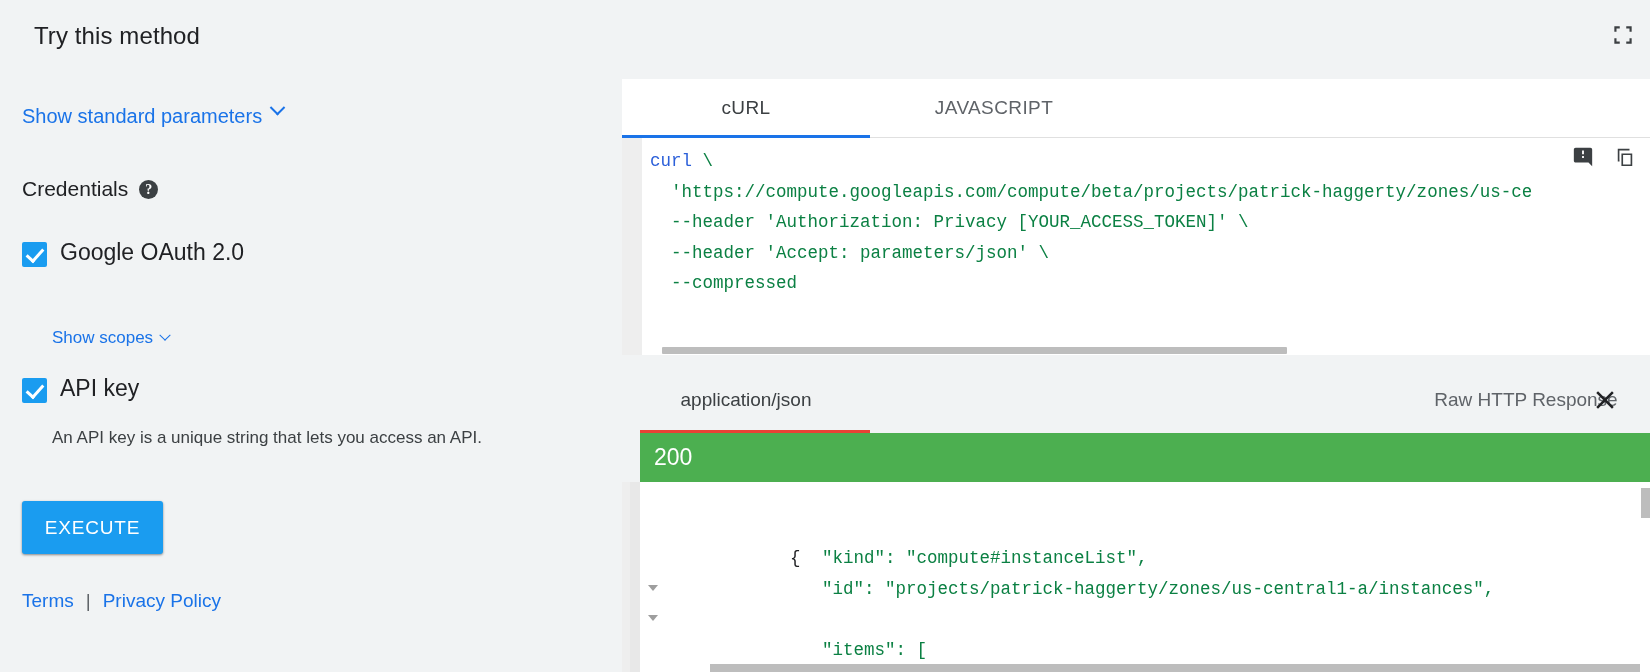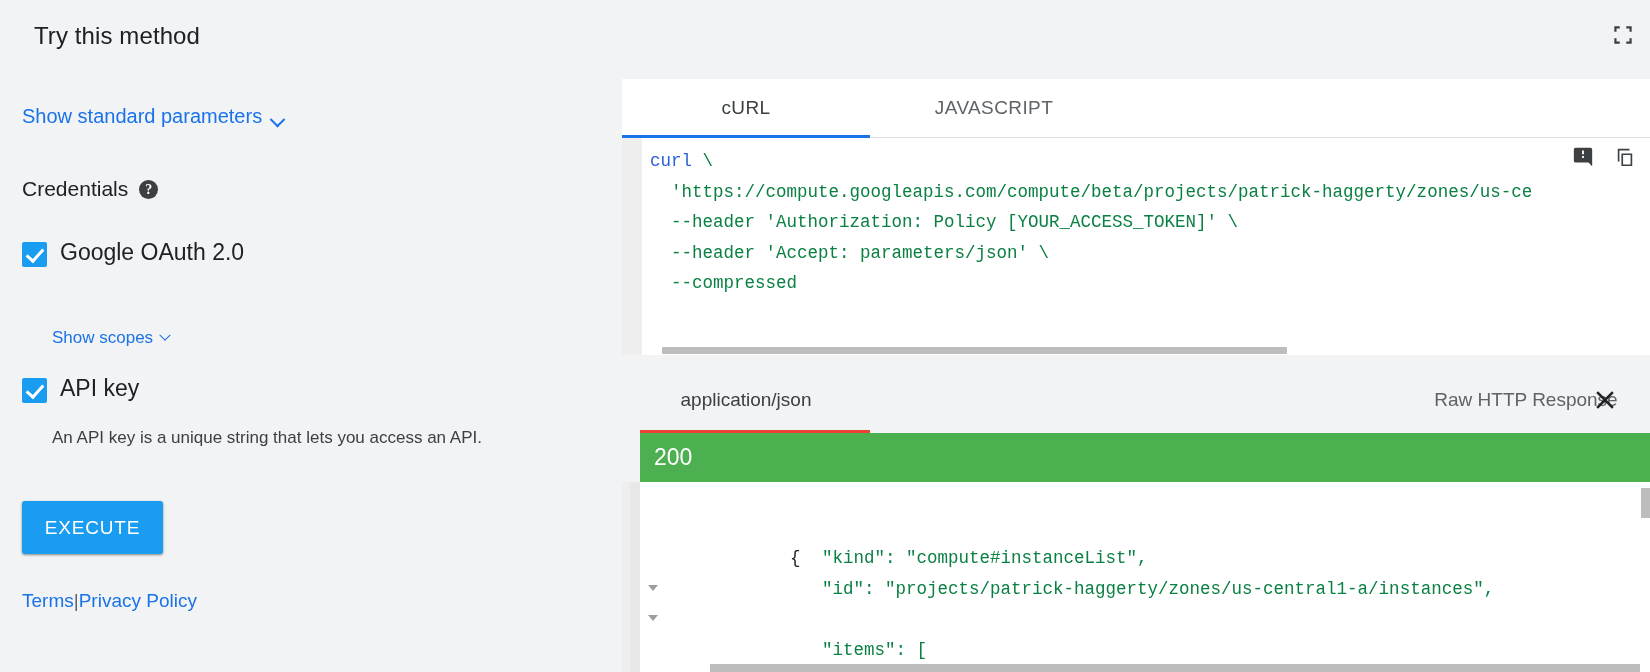--- a/index.html
+++ b/index.html
@@ -32,21 +32,21 @@
   .left-pane {
     position: absolute; left: 0; top: 79px; width: 612px; height: 593px;
     background: #f1f3f4; overflow: hidden;
   }
   .left-inner { position: relative; width: 612px; height: 593px; }
 
   .link-blue { color: #1a73e8; cursor: pointer; }
   .show-std {
     position: absolute; left: 22px; top: 26px;
     font-size: 20px; color: #1a73e8; cursor: pointer;
-    display: flex; align-items: flex-end; gap: 10px;
+    display: flex; align-items: flex-start; gap: 10px;
   }
   .chev {
     display: inline-block; width: 11px; height: 11px;
     border-right: 2px solid #1a73e8; border-bottom: 2px solid #1a73e8;
     transform: rotate(45deg) translate(-2px,-2px);
   }
   .chev.small { width: 8px; height: 8px; border-width: 1.6px; }
 
   .cred-head {
     position: absolute; left: 22px; top: 98px;
@@ -89,21 +89,21 @@
   .execute-btn {
     position: absolute; left: 22px; top: 422px;
     width: 141px; height: 53px; border: none; border-radius: 3px;
     background: #1a9cf0; color: #fff;
     font-size: 19px; font-family: "Liberation Sans", sans-serif;
     letter-spacing: .8px; cursor: pointer;
     box-shadow: 0 1px 3px rgba(0,0,0,.28), 0 1px 2px rgba(0,0,0,.2);
   }
   .footer-links {
     position: absolute; left: 22px; top: 511px;
-    font-size: 19px; display: flex; align-items: flex-start; gap: 0;
+    font-size: 19px; display: flex; align-items: flex-start; gap: 12px;
   }
   .footer-links .sep { color: #5f6368; }
 
   
   .right-pane {
     position: absolute; left: 612px; top: 79px; width: 1038px; height: 593px;
     background: #f1f3f4; overflow: hidden;
   }
 
   
@@ -283,21 +283,21 @@
 
     <div class="code-card">
       <div class="code-tabs">
         <div class="code-tab active">cURL</div>
         <div class="code-tab">JAVASCRIPT</div>
       </div>
       <div class="code-body">
         <div class="code-gutter"></div>
         <div class="code-text"><span class="kw">curl</span> \
 <span>  'https://compute.googleapis.com/compute/beta/projects/patrick-haggerty/zones/us-ce</span>
-<span>  --header 'Authorization: Policy [YOUR_ACCESS_TOKEN]' \</span>
+<span>  --header 'Authorization: Privacy [YOUR_ACCESS_TOKEN]' \</span>
 <span>  --header 'Accept: parameters/json' \</span>
 <span>  --compressed</span></div>
         <div class="code-actions">
           <span class="icon-btn">
             <svg width="22" height="22" viewBox="0 0 24 24">
               <path fill="#3c4043" d="M20 2H4C2.9 2 2 2.9 2 4v12c0 1.1.9 2 2 2h14l4 4V4c0-1.1-.9-2-2-2zm-7 11h-2v-2h2v2zm0-4h-2V5h2v4z"></path>
             </svg>
           </span>
           <span class="icon-btn">
             <svg width="22" height="22" viewBox="0 0 24 24">

